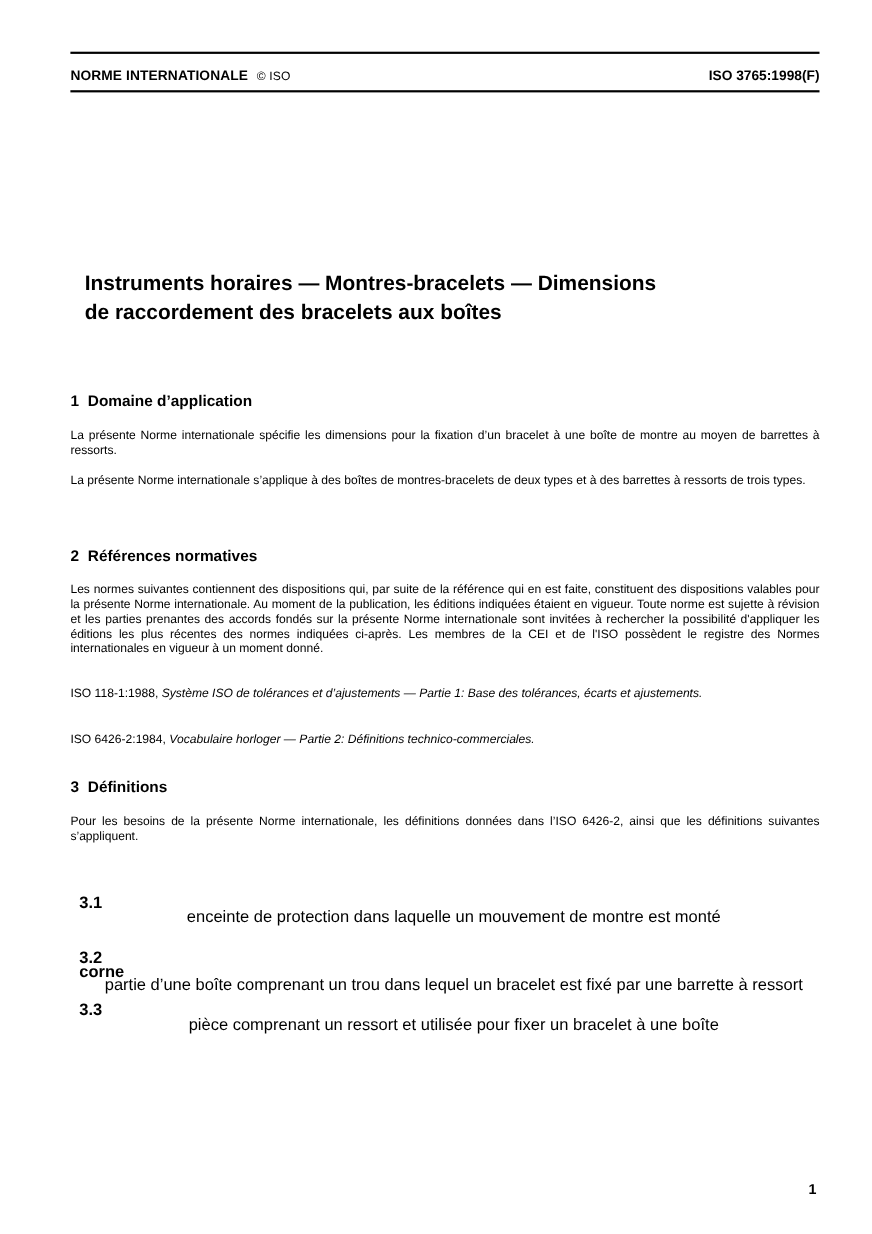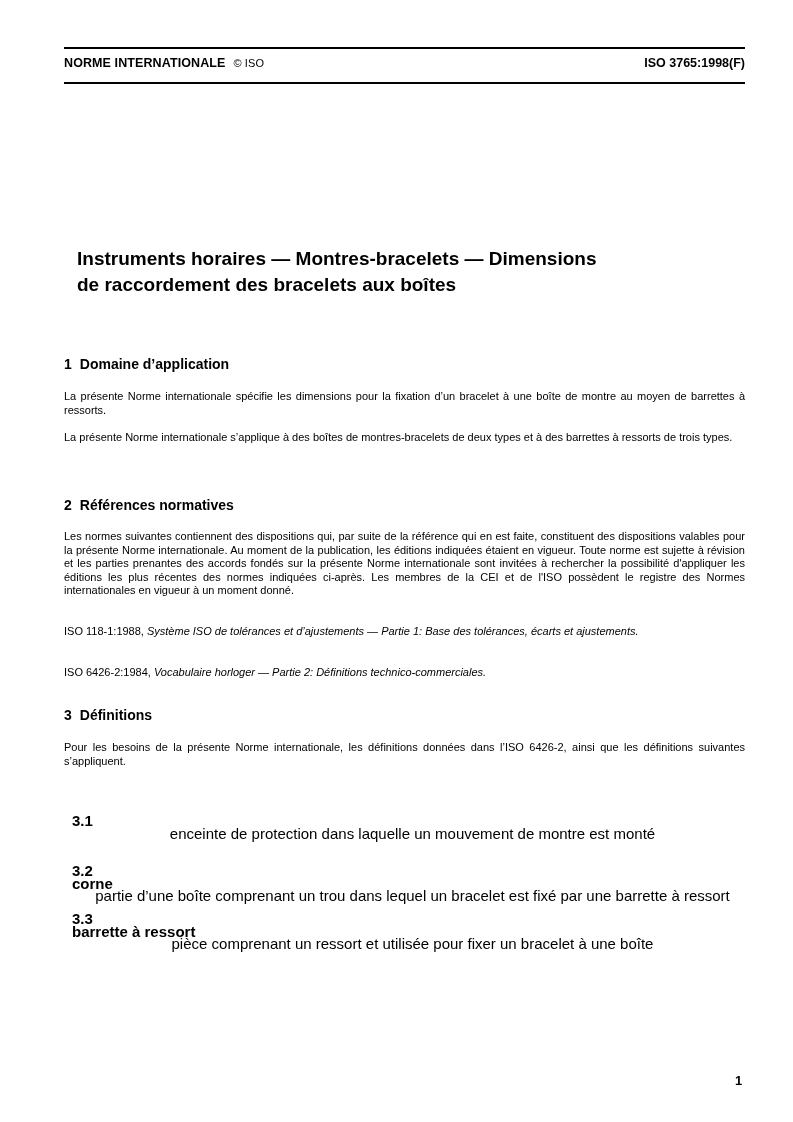--- a/index.html
+++ b/index.html
@@ -1,20 +1,20 @@
 <!DOCTYPE html>
 <html><head>
 <meta charset="utf-8">
 <style>
   html, body { margin: 0; padding: 0; background: #ffffff; }
   body { width: 793px; height: 1122px; position: relative; overflow: hidden;
          font-family: "Liberation Sans", sans-serif; color: #000; }
   .rule { position: absolute; left: 64px; width: 681px; height: 0; border-top: 2px solid #000; }
   .header { position: absolute; left: 64px; top: 56px; width: 681px; height: 20px;
-            display: flex; justify-content: space-between; align-items: flex-start; }
+            display: flex; justify-content: space-between; align-items: flex-end; }
   .header-left { font-weight: bold; font-size: 12.5px; letter-spacing: 0.1px; }
   .header-left .copy { font-weight: normal; font-size: 11px; margin-left: 8px; }
   .header-right { font-weight: bold; font-size: 12.5px; }
   .title { position: absolute; left: 64px; top: 233px; width: 681px;
            font-size: 19px; font-weight: bold; line-height: 26px; margin: 13px; }
   .section-h { position: absolute; left: 64px; font-size: 14px; font-weight: bold; margin: 0; }
   .section-h .num { margin-right: 8px; }
   .para { position: absolute; left: 64px; width: 681px; font-size: 11px; line-height: 13.5px;
           text-align: justify; margin: 0; }
   .para i { }
@@ -68,17 +68,16 @@
   <span class="dnum">3.1</span>
   <span class="dtext">enceinte de protection dans laquelle un mouvement de montre est monté</span>
 </div>
 <div class="def" style="top:865px;">
   <span class="dnum">3.2</span>
   <span class="dterm">corne</span>
   <span class="dtext">partie d’une boîte comprenant un trou dans lequel un bracelet est fixé par une barrette à ressort</span>
 </div>
 <div class="def" style="top:913px;">
   <span class="dnum">3.3</span>
-  <span class="dterm">barrette à ressort</span>
   <span class="dtext">pièce comprenant un ressort et utilisée pour fixer un bracelet à une boîte</span>
 </div>
 
 <div class="pagenum">1</div>
 
 </body></html>

